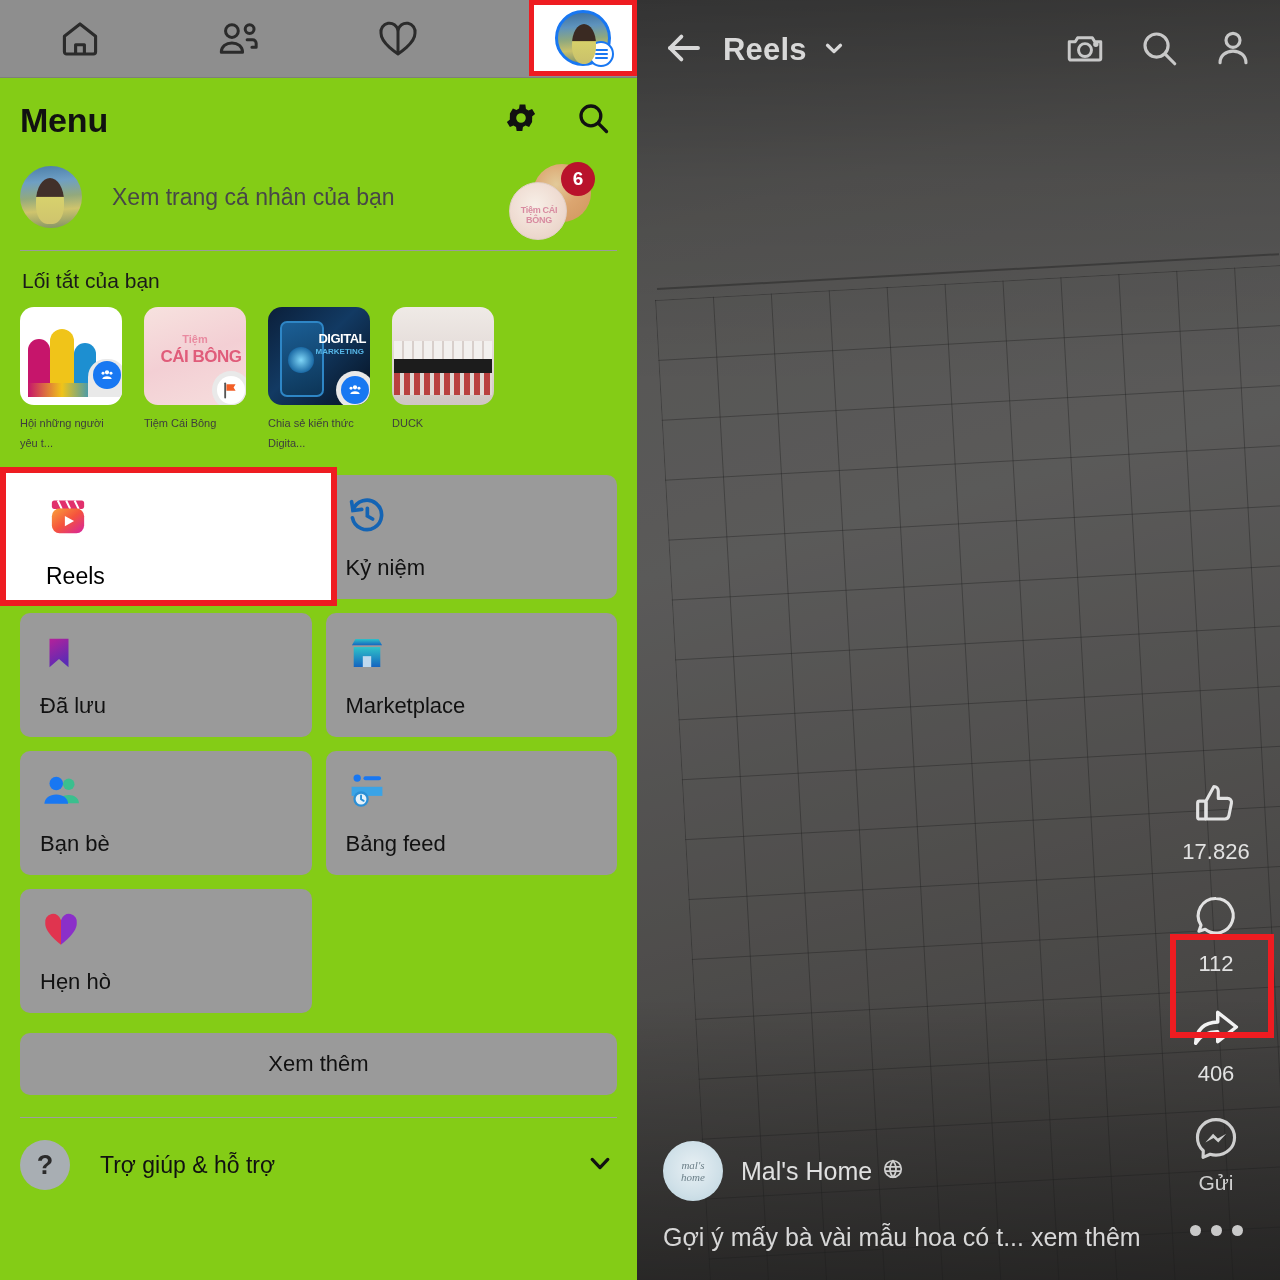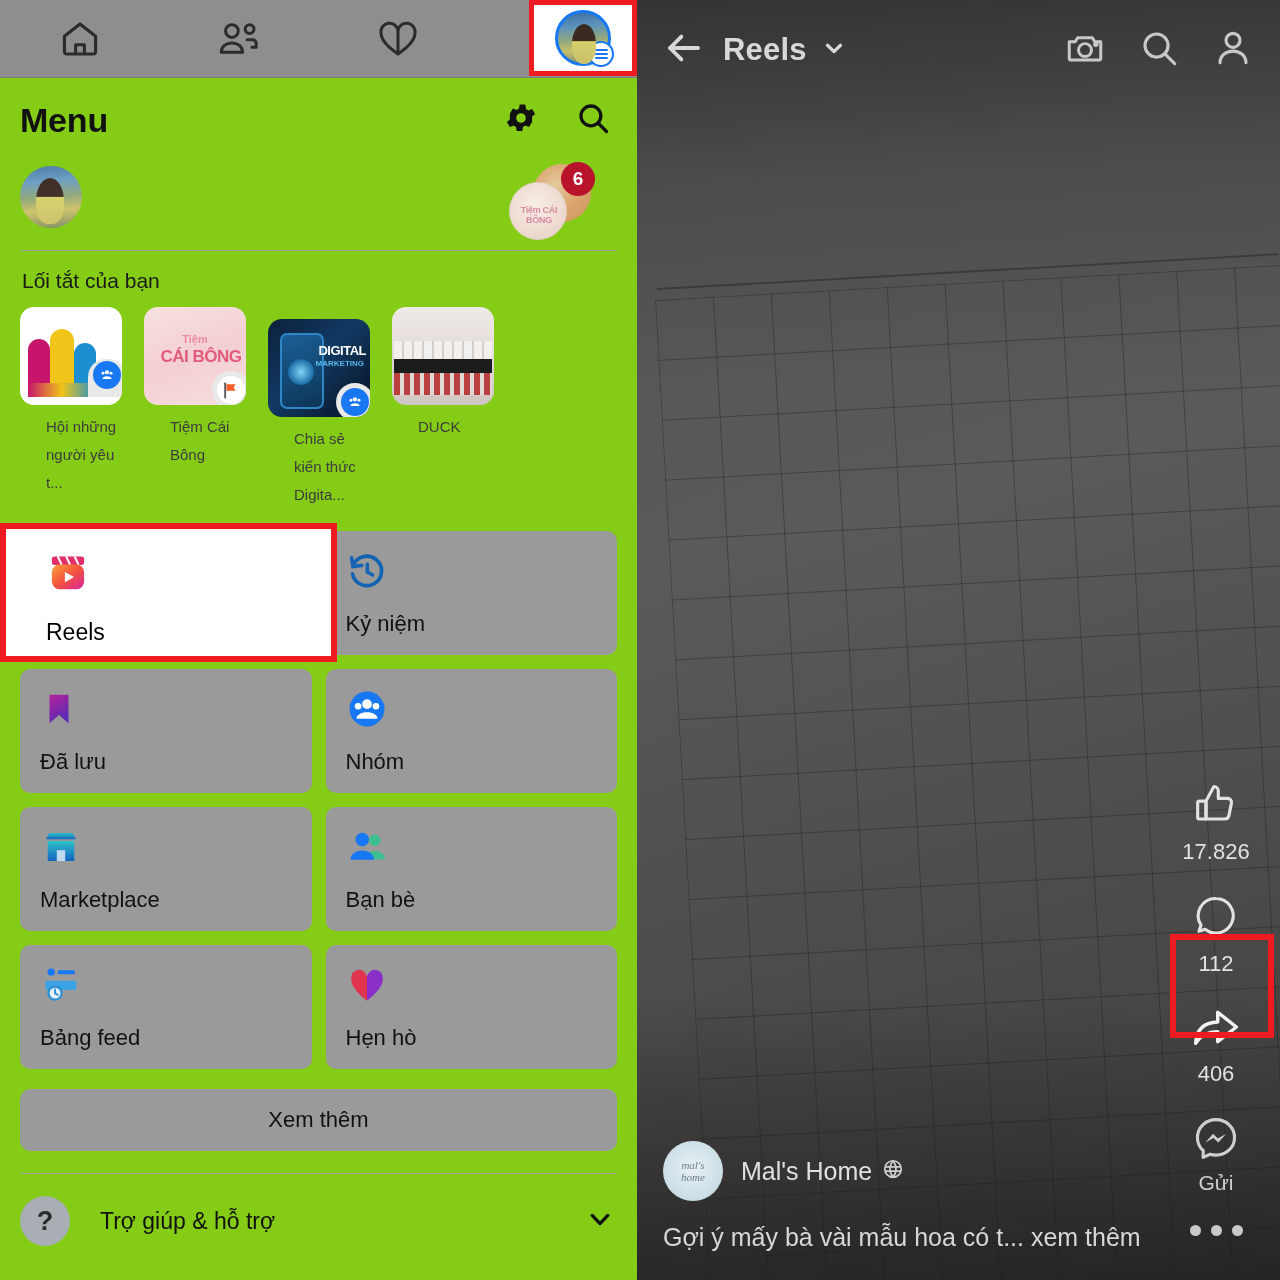--- a/index.html
+++ b/index.html
@@ -127,29 +127,29 @@
     position:relative; width:102px; height:98px; border-radius:14px; overflow:hidden;
   }
   .sc-badge {
     position:absolute; right:-4px; bottom:-4px;
     width:38px; height:38px; border-radius:50%;
     background:#e9e9e9;
     display:flex; align-items:center; justify-content:center;
   }
   .sc-badge .dot { width:28px; height:28px; border-radius:50%; background:#1878f2;
     display:flex; align-items:center; justify-content:center; }
-  .shortcut-label { font-size:15px; line-height:28px; color:#3d3d3d; padding-top:8px;margin-left:26px; }
+  .shortcut-label { font-size:11px; line-height:20px; color:#3d3d3d; padding-top:8px; }
 
   
   .thumb-rainbow { background:#ffffff; position:relative; }
   .thumb-rainbow span { position:absolute; bottom:8px; border-radius:18px 18px 0 0; }
   .thumb-tiem { background:linear-gradient(160deg,#f7e2df 0%,#f3cfd4 50%,#f6dedd 100%); position:relative;padding-left:44px;}
   .thumb-tiem .t1 { position:absolute; top:26px; left:0; right:0; text-align:center; font-size:11px; color:#e98aa0; font-weight:bold;}
   .thumb-tiem .t2 { position:absolute; top:40px; left:12px; right:0; text-align:center; font-size:17px; color:#e05c7a; font-weight:bold; letter-spacing:-0.5px;}
-  .thumb-digital { background:linear-gradient(135deg,#0b1f3a 0%,#123a63 45%,#06101f 100%); position:relative;margin-top:12px;}
+  .thumb-digital { background:linear-gradient(135deg,#0b1f3a 0%,#123a63 45%,#06101f 100%); position:relative;}
   .thumb-digital .dg { position:absolute; right:4px; top:24px; font-size:13px; color:#fff; font-weight:bold; letter-spacing:-0.5px;}
   .thumb-digital .dg2 { position:absolute; right:6px; top:40px; font-size:8px; color:#57b7e8; font-weight:bold;}
   .thumb-digital .phone { position:absolute; left:12px; top:14px; width:44px; height:76px; border-radius:7px;
      background:linear-gradient(160deg,#1b5f96,#0d3557); border:2px solid #2e86c6; }
   .thumb-digital .circ { position:absolute; left:20px; top:40px; width:26px; height:26px; border-radius:50%;
      background:radial-gradient(circle,#7fd6f7 0%, #1b6aa5 70%); }
   .thumb-content { background:#f2f2f0; position:relative; }
   .thumb-content .c1 { position:absolute; top:22px; left:0; right:2px; text-align:right; font-size:15px; color:#111; font-weight:bold; letter-spacing:-0.6px;}
   .thumb-content .c2 { position:absolute; top:40px; left:0; right:2px; text-align:right; font-size:15px; color:#111; font-weight:bold; letter-spacing:-0.6px;}
   .thumb-content .blob { position:absolute; left:36px; top:6px; width:18px; height:18px; border-radius:50%; background:#1a1a1a;}
@@ -370,20 +370,21 @@
             <svg width="36" height="36" viewBox="0 0 24 24" fill="none" stroke="#111" stroke-width="2.2" stroke-linecap="round">
               <circle cx="10.6" cy="10.6" r="6.6"></circle>
                 <path d="M15.6 15.6 21 21"></path>
             </svg>
           </span>
         </div>
       </div>
 
       <div class="profile-row">
         <div class="profile-avatar"></div>
+        <div class="profile-label">Xem trang cá nhân của bạn</div>
         <div class="story-cluster">
           <div class="story-ring story-a"></div>
           <div class="story-ring story-b">
             <div class="story-b-txt">Tiệm CÁI BÔNG</div>
           </div>
           <div class="story-badge">6</div>
         </div>
       </div>
 
       <div class="divider"></div>
@@ -500,32 +501,20 @@
                 <stop offset="0" stop-color="#b5219a"></stop>
                     <stop offset="1" stop-color="#5b2bb5"></stop>
               </linearGradient>
                 </defs>
               <path d="M6 3h12v18l-6-5.2L6 21z" fill="url(#bm)"></path>
             </svg>
           </div>
           <div class="tile-label">Đã lưu</div>
         </div>
 
-        <div class="tile">
-          <div class="tile-icon">
-            <svg width="42" height="42" viewBox="0 0 24 24">
-              <circle cx="12" cy="12" r="10" fill="#1877f2"></circle>
-              <circle cx="12" cy="9.2" r="2.8" fill="#fff"></circle>
-              <circle cx="6.9" cy="10.4" r="1.9" fill="#fff"></circle>
-              <circle cx="17.1" cy="10.4" r="1.9" fill="#fff"></circle>
-              <path d="M6 17.6c0-2.3 2.7-3.7 6-3.7s6 1.4 6 3.7z" fill="#fff"></path>
-            </svg>
-          </div>
-          <div class="tile-label">Nhóm</div>
-        </div>
 
         <div class="tile">
           <div class="tile-icon">
             <svg width="42" height="42" viewBox="0 0 24 24">
               <defs>
                   <linearGradient id="mk" x1="0" y1="0" x2="0" y2="1">
                 <stop offset="0" stop-color="#2fc2c9"></stop>
                     <stop offset="1" stop-color="#1464c0"></stop>
               </linearGradient>
                 </defs>

